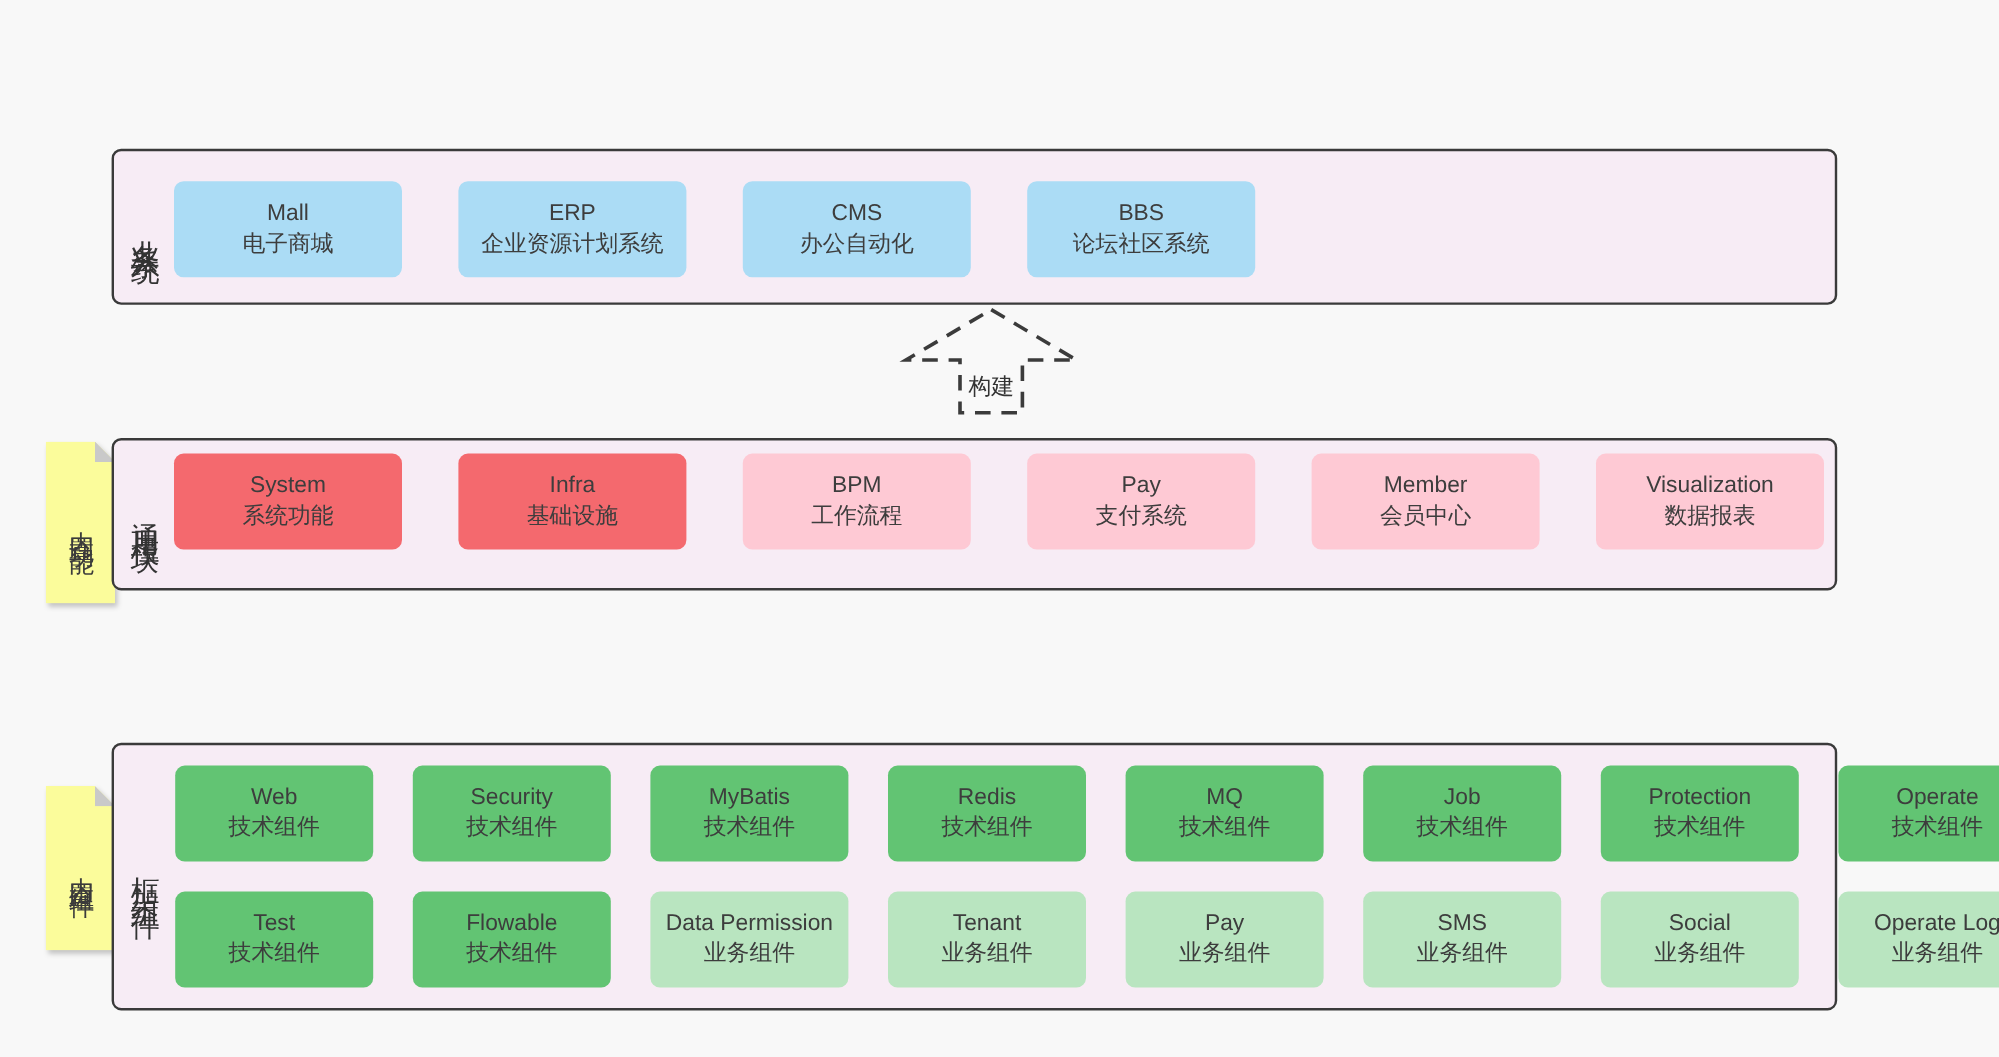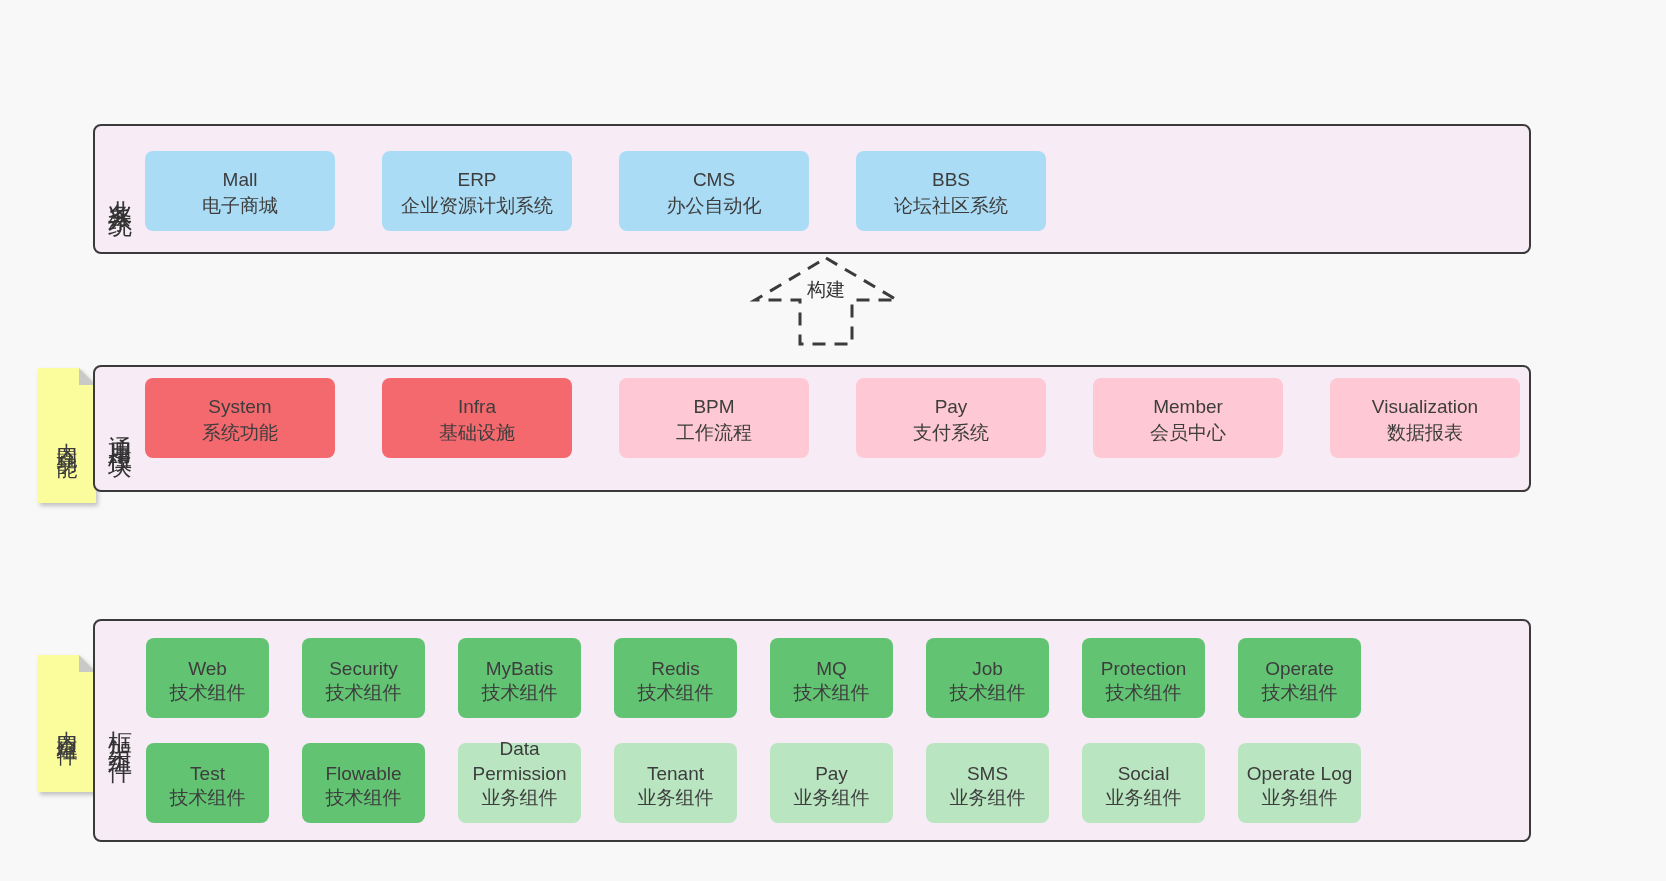--- a/index.html
+++ b/index.html
@@ -29,26 +29,26 @@
   .layer-3 .layer-label{letter-spacing:10px}
   
   .boxes{position:absolute;display:flex;flex-direction:column}
   .layer-1 .boxes{left:50px;top:25px}
   .layer-2 .boxes{left:50px;top:11px}
   .layer-3 .boxes{left:51px;top:17px;gap:25px}
   .box-row{display:flex}
   .layer-1 .box-row,.layer-2 .box-row{gap:47px}
   .layer-3 .box-row{gap:33px}
   .box{
-    height:80px;border-radius:8px;box-sizing:border-box;padding:12px 8px;
-    display:flex;flex-direction:column;align-items:center;justify-content:flex-end;
+    height:80px;border-radius:8px;box-sizing:border-box;padding:0 8px;
+    display:flex;flex-direction:column;align-items:center;justify-content:center;
     text-align:center;font-size:19px;line-height:1.38;color:var(--box-text,#3d3d3d);
   }
   .layer-1 .box,.layer-2 .box{width:190px}
-  .layer-3 .box{width:123px;line-height:1.3}
+  .layer-3 .box{width:165px;line-height:1.3}
   .type-blue{background:var(--blue,#abdcf5)}
   .type-red{background:var(--red,#f4696e)}
   .type-pink{background:var(--pink,#fec9d4)}
   .type-green{background:var(--green,#62c473)}
   .type-light-green{background:var(--light-green,#b9e5c0)}
   
   .sticky{position:absolute;width:58px;filter:drop-shadow(2px 3px 2px rgba(0,0,0,.22));}
   .sticky-1{left:38px;top:368px;height:135px}
   .sticky-2{left:38px;top:655px;height:137px}
   .sticky-body{
@@ -67,21 +67,21 @@
   }
   
   .arrow{position:absolute;width:150px;height:92px}
   .arrow-1{left:751px;top:255px}
   .arrow-2{left:763px;top:487px}
   .arrow svg{position:absolute;inset:0;overflow:visible}
   .arrow-shape{
     fill:#f9f9f9;stroke:#3b3b3b;stroke-width:3;stroke-dasharray:13 9;stroke-linejoin:miter;
   }
   .arrow-label{
-    position:absolute;left:50%;top:22px;transform:translateX(-50%);
+    position:absolute;left:50%;top:54px;transform:translateX(-50%);
     font-size:19px;color:#333;background:#f9f9f9;padding:0 2px;white-space:nowrap;
   }
 </style>
 </head>
 <body>
 
 <div class="canvas">
 
   <div class="sticky sticky-1">
     <div class="sticky-body"></div>

